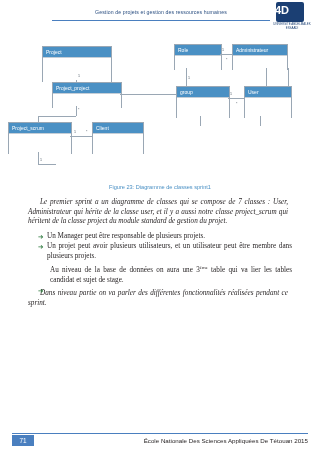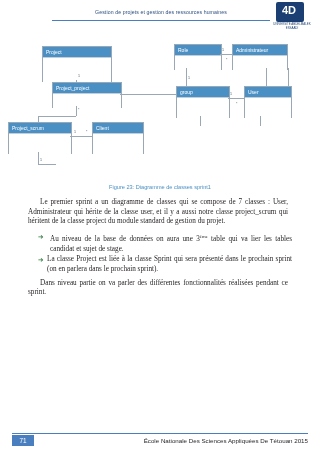--- a/index.html
+++ b/index.html
@@ -108,21 +108,21 @@
     width: 28px;
     height: 20px;
     background: #1b3f73;
     border-radius: 2px;
   }
   .logo-uae .badge-text {
     position: absolute;
     left: 0;
     top: 2px;
     width: 28px;
-    text-align: right;
+    text-align: center;
     font-family: "Liberation Sans", sans-serif;
     font-weight: bold;
     font-size: 11px;
     color: #ffffff;
   }
   .logo-uae .uae-sub {
     position: absolute;
     left: 0;
     top: 21px;
     width: 48px;
@@ -193,20 +193,21 @@
     left: 28px;
     top: 198px;
     width: 264px;
   }
   p.para {
     margin: 0 4px 5px 0;
     font-size: 7.2px;
     line-height: 9.6px;
     text-align: justify;
     text-indent: 12px;
+    font-style: italic;
   }
   ul.arrows {
     list-style: none;
     margin: 0 0 4px 0;
     padding: 0 0 0 10px;
   }
   ul.arrows li {
     position: relative;
     font-size: 7.2px;
     line-height: 9.6px;
@@ -355,27 +356,31 @@
 
 <div class="caption">Figure 23: Diagramme de classes sprint1</div>
 
 <div class="content">
 
   <p class="para">Le premier sprint a un diagramme de classes qui se compose de 7 classes : User, Administrateur qui hérite de la classe user, et il y a aussi notre classe project_scrum qui héritent de la classe project du module standard de gestion du projet.</p>
 
   <ul class="arrows">
     <li>
       <span class="arrow">➔</span>
+      <span>Un Manager peut être responsable de plusieurs projets.</span>
+    </li>
+    <li>
+      <span class="arrow">➔</span>
+      <span>Un projet peut avoir plusieurs utilisateurs, et un utilisateur peut être membre dans plusieurs projets.</span>
     </li>
     <li style="padding-left:12px;">
       <span>Au niveau de la base de données on aura une 3</span><sup class="exp">ème</sup><span> table qui va lier les tables candidat et sujet de stage.</span>
     </li>
     <li>
       <span class="arrow">➔</span>
-      <span>La classe Project est liée à la classe Sprint qui sera présenté dans le prochain sprint (on  en parlera dans le  prochain sprint).</span>
     </li>
   </ul>
 
 
   <p class="para">Dans niveau partie on va parler des différentes fonctionnalités réalisées pendant ce sprint.</p>
 </div>
 
 <div class="footer">
   <div class="footer-rule"></div>
   <div class="page-badge">71</div>

